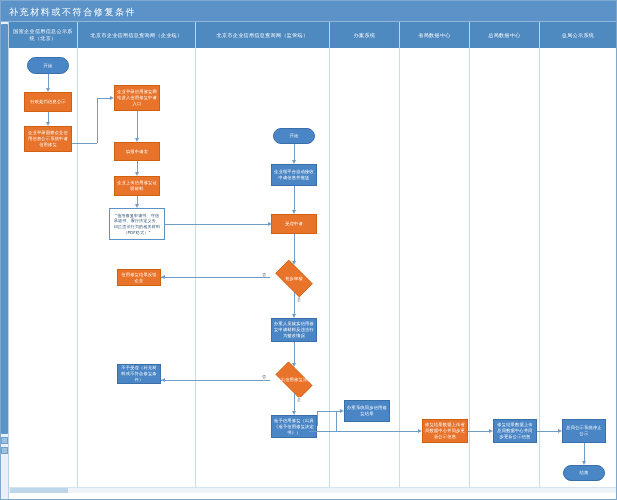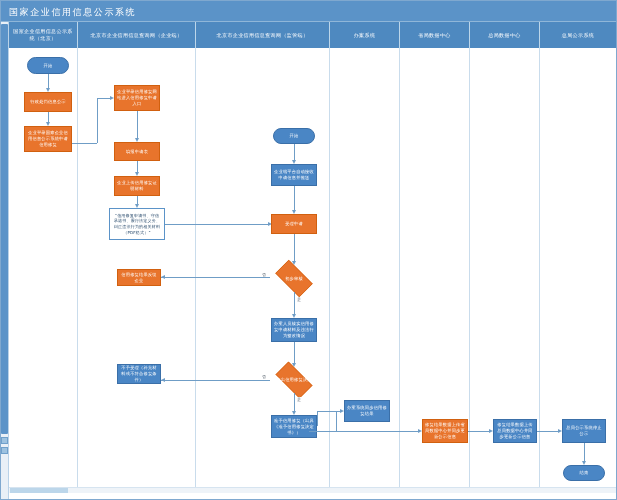--- a/index.html
+++ b/index.html
@@ -117,21 +117,21 @@
     background:#fff;padding:0 1px;
   }
 </style>
 </head>
 <body>
 
 <div id="app">
   <div class="frame"></div>
 
   <div class="titlebar">
-    <div class="t">国家企业信用信息公示系统</div>
+    <div class="t">补充材料或不符合修复条件</div>
   </div>
 
   <div class="leftrail"></div>
   <div class="railthumb"></div>
   <div class="railbtn a"></div>
   <div class="railbtn b"></div>
   <div class="hscroll"></div>
   <div class="hthumb"></div>
 
   <div class="laneheads">

